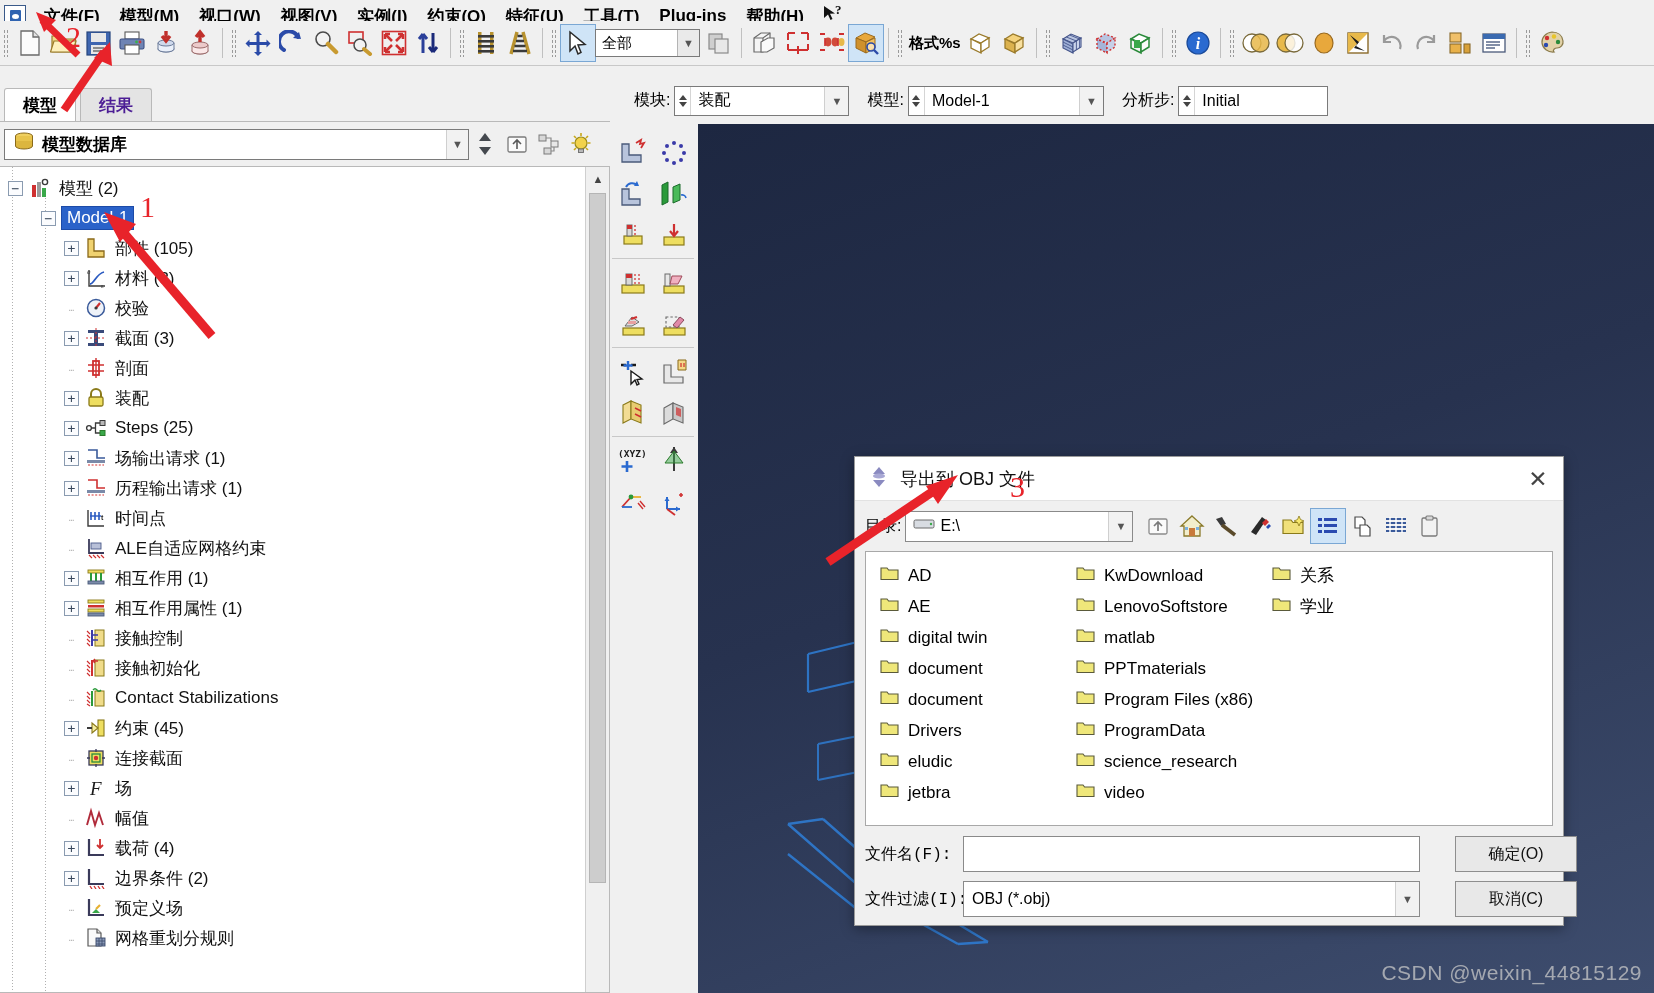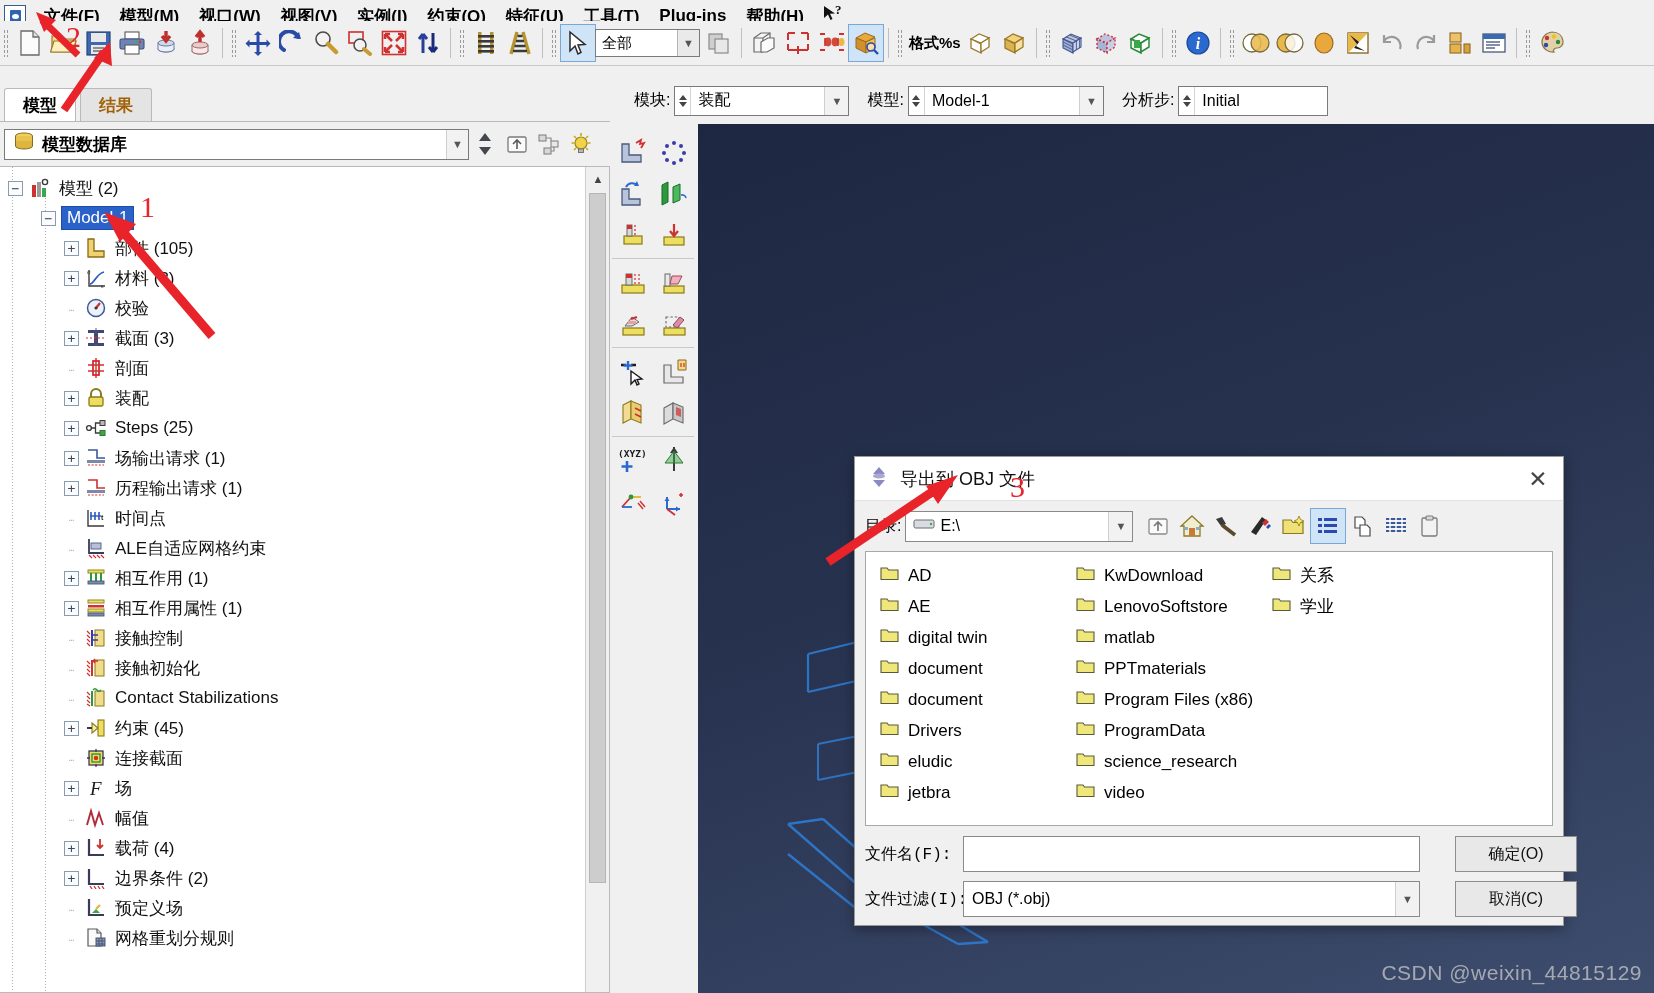--- a/index.html
+++ b/index.html
@@ -115,21 +115,21 @@
     position: absolute; left: 0; top: 82px; width: 610px; height: 40px;
     background: #f0f0f0; display: flex; align-items: flex-end;
     border-bottom: 1px solid #b9b9b9;
   }
   .tab {
     height: 33px; padding: 0 18px; font-size: 17px; font-weight: 600;
     display: flex; align-items: center; background: #fff;
     border: 1px solid #b9b9b9; border-bottom: none; margin-left: 4px;
     border-radius: 3px 3px 0 0;
   }
-  .tab.inactive { background: #e4e4e4; color: #a16207; }
+  .tab.inactive { background: #e4e4e4; color: #4c1d95; }
 
   .dbbar {
     position: absolute; left: 0; top: 122px; width: 610px; height: 44px;
     background: #f0f0f0; display: flex; align-items: center; padding: 0 4px;
   }
   .db-combo {
     width: 465px; height: 31px; background: #fff; border: 1px solid #7a7a7a;
     display: flex; align-items: center; position: relative; flex: 0 0 auto;
   }
   .db-combo .dbicon { margin: 0 7px 0 8px; flex: 0 0 auto; }

